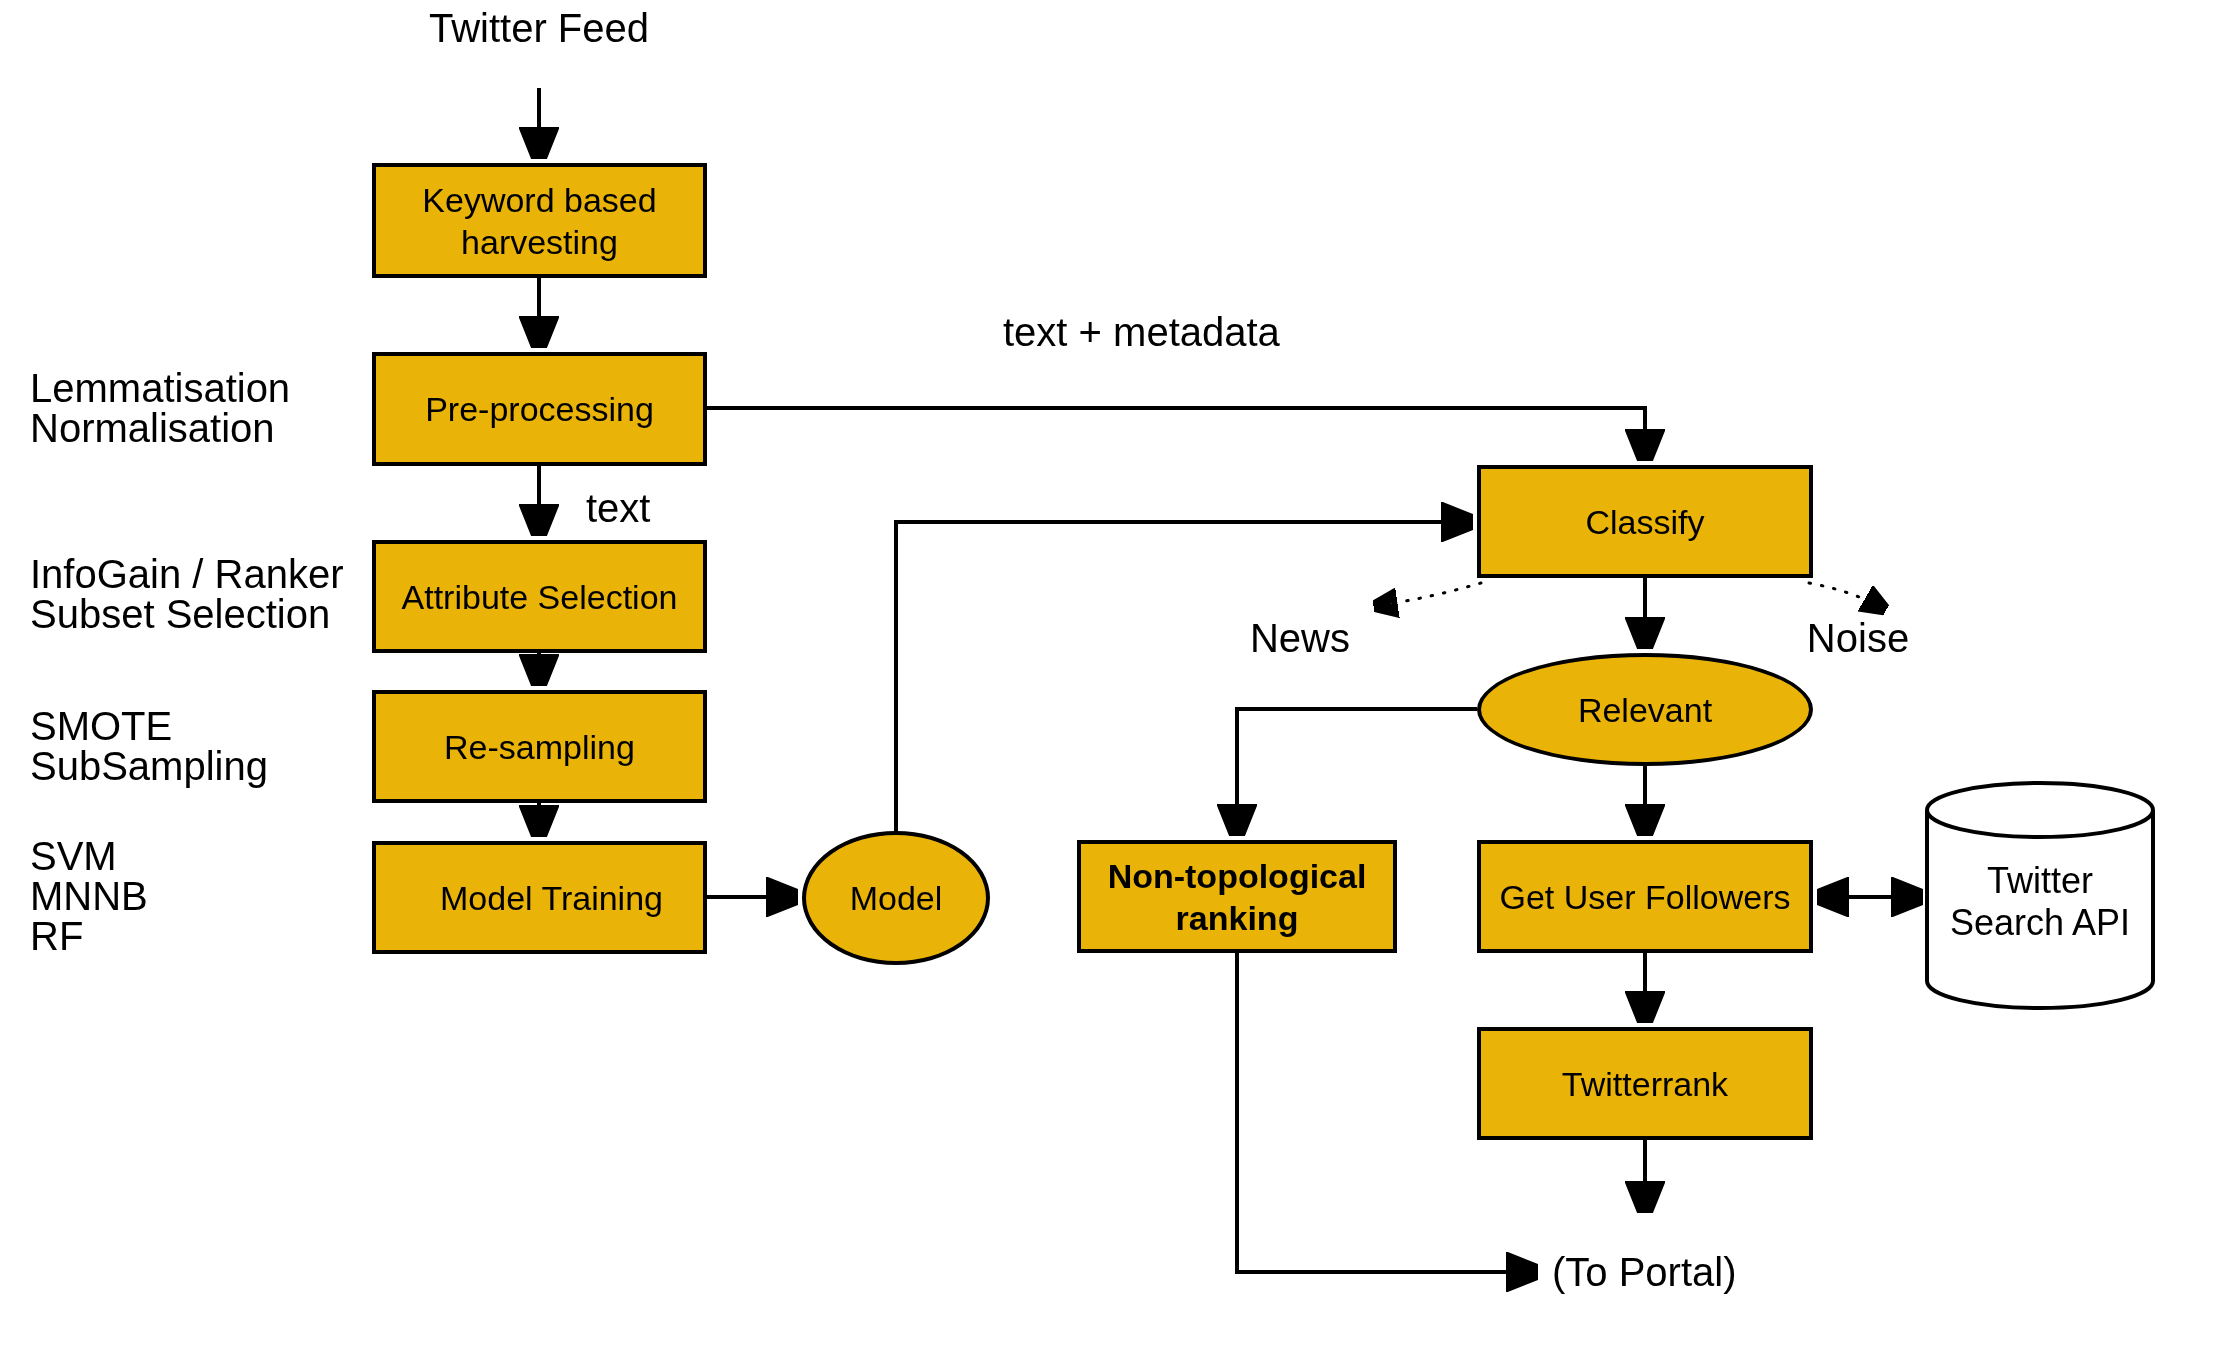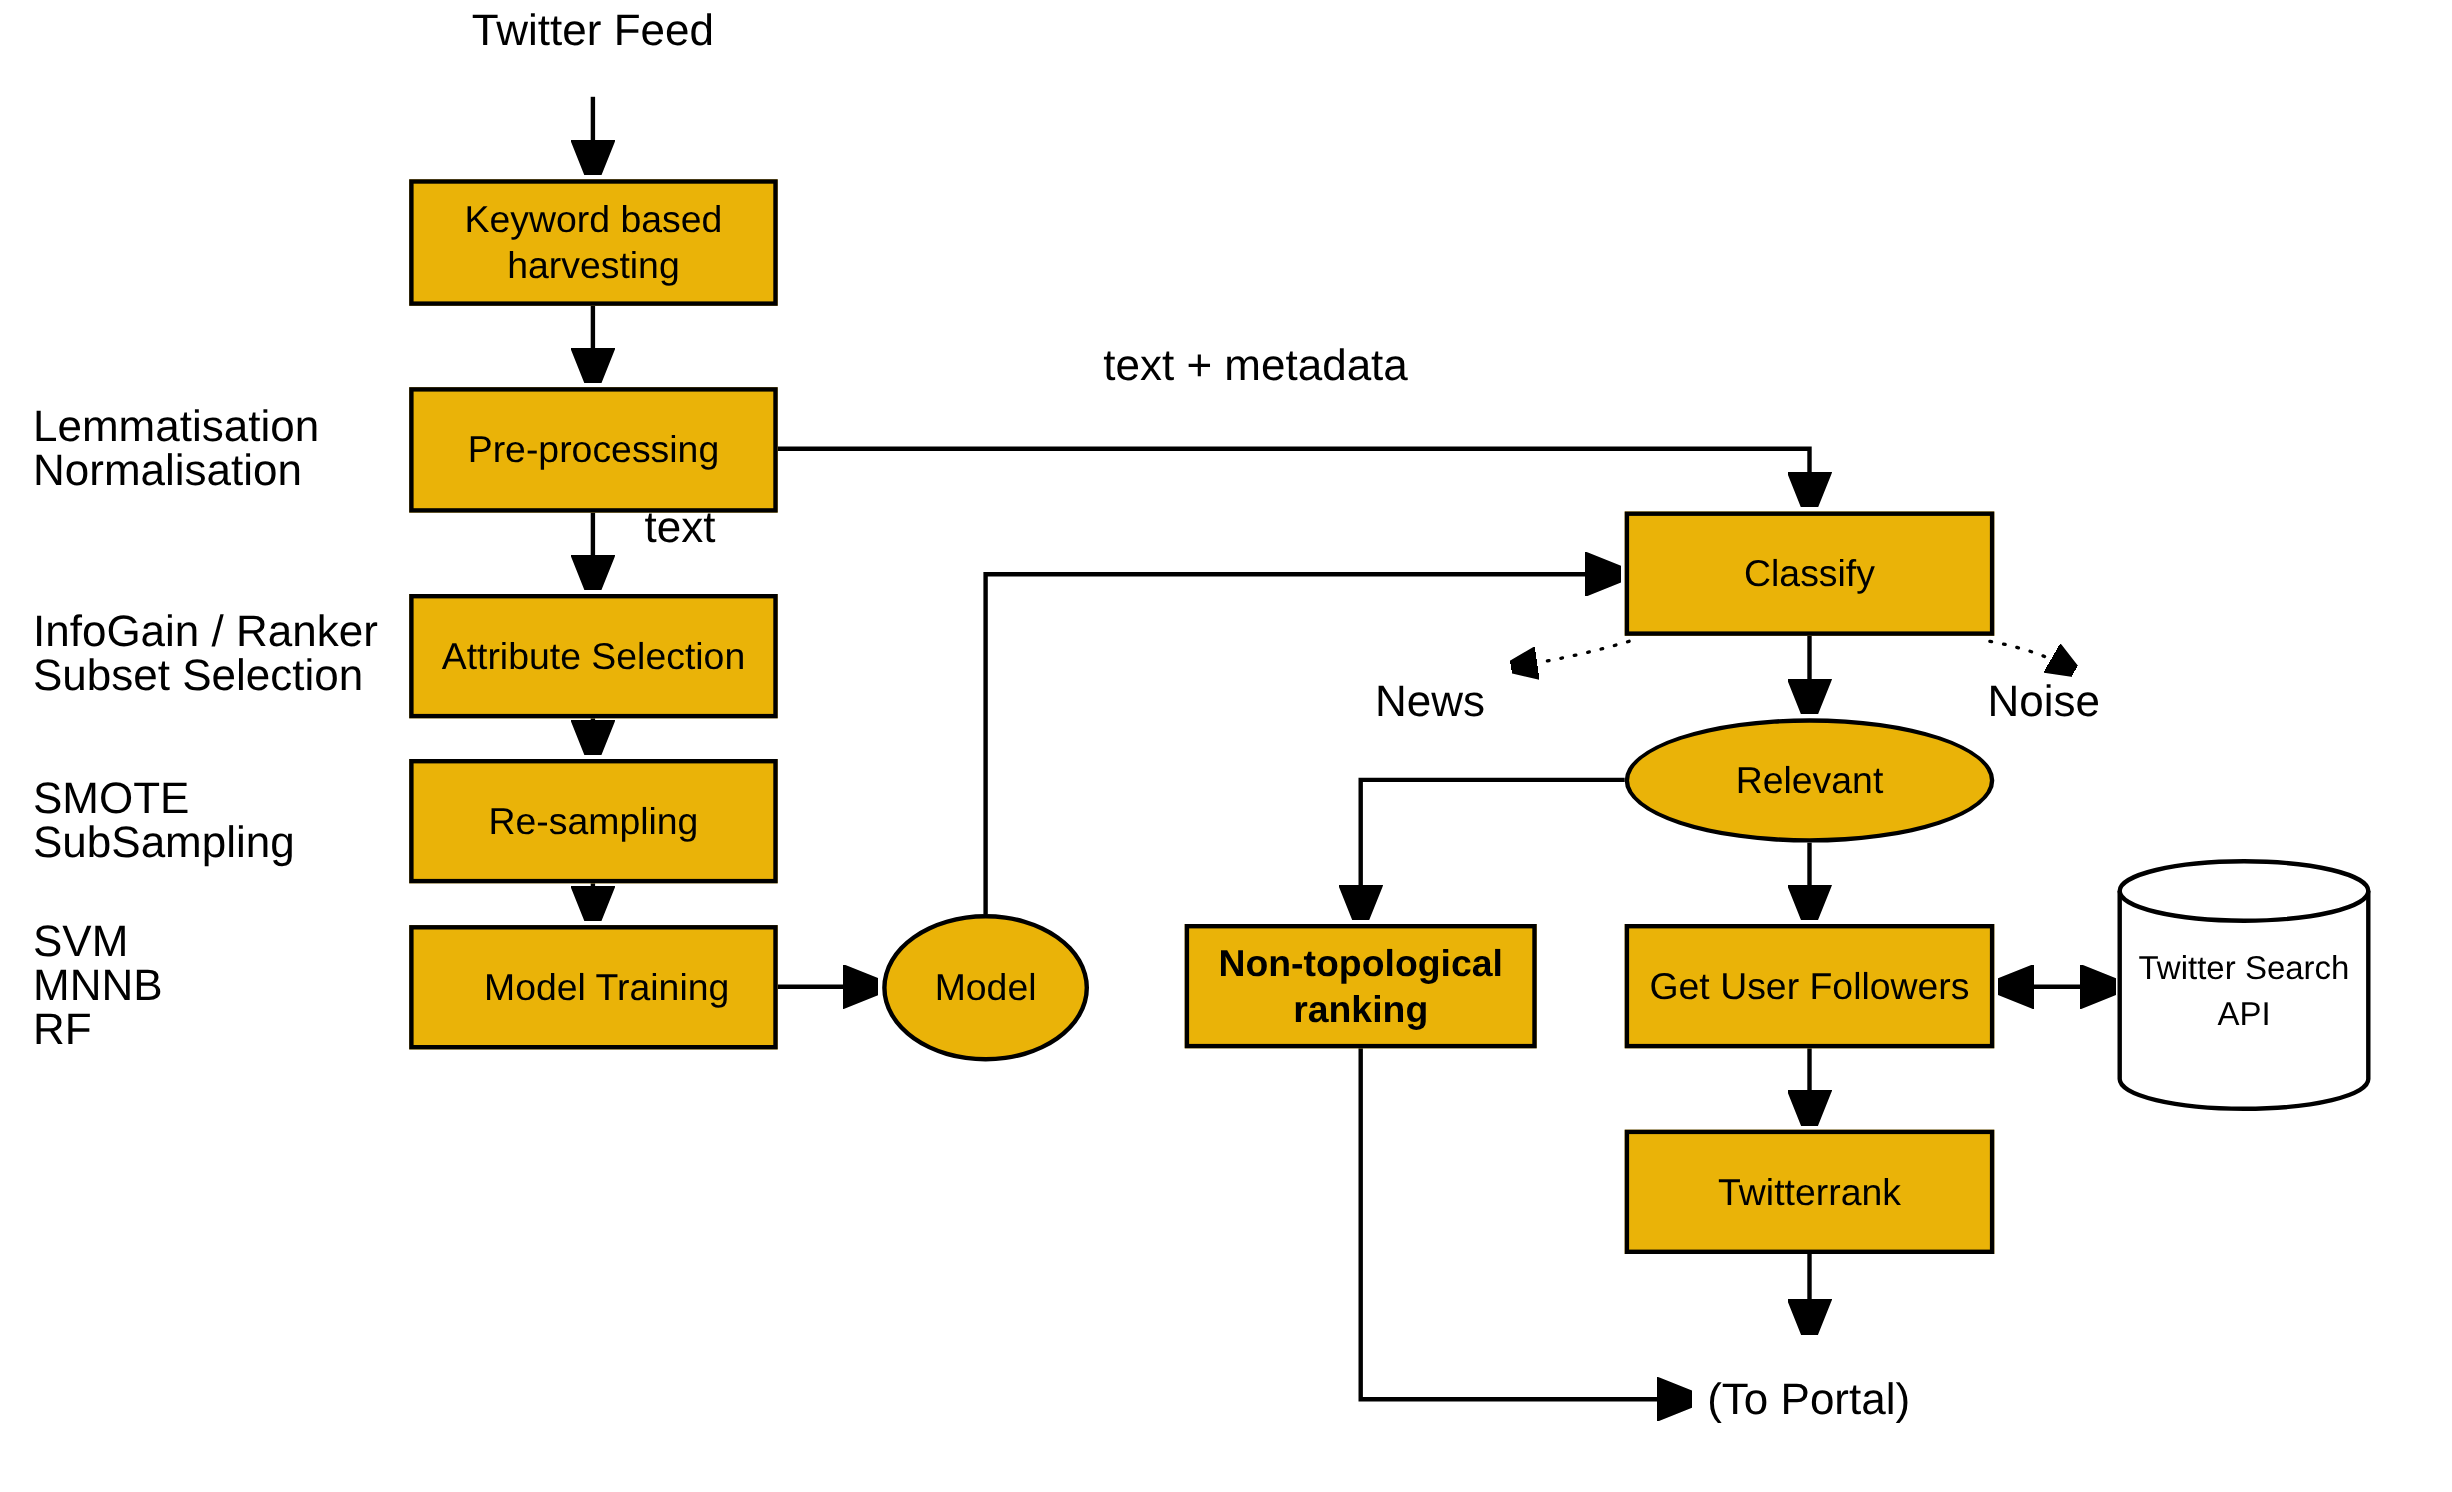--- a/index.html
+++ b/index.html
@@ -48,21 +48,21 @@
     font-size: 40px;
     line-height: 40px;
     white-space: nowrap;
     z-index: 3;
   }
   .centered { transform: translateX(-50%); }
   .cyl-label {
     position: absolute;
     width: 220px;
     text-align: center;
-    font-size: 30px;
+    font-size: 36px;
     line-height: 42px;
     white-space: normal;
     z-index: 3;
   }
 </style>
 </head>
 <body>
 
 <div class="canvas">
 
@@ -143,18 +143,18 @@
     <div>SMOTE</div>
     <div>SubSampling</div>
   </div>
   <div class="lbl" style="left:30px; top:836px;">
     <div>SVM</div>
     <div>MNNB</div>
     <div>RF</div>
   </div>
 
   <div class="lbl" style="left:1003px; top:312px;">text + metadata</div>
-  <div class="lbl" style="left:586px; top:460px;">text</div>
+  <div class="lbl" style="left:586px; top:488px;">text</div>
   <div class="lbl centered" style="left:1300px; top:618px;">News</div>
   <div class="lbl centered" style="left:1858px; top:618px;">Noise</div>
   <div class="lbl" style="left:1552px; top:1252px;">(To Portal)</div>
 
 </div>
 
 </body></html>

